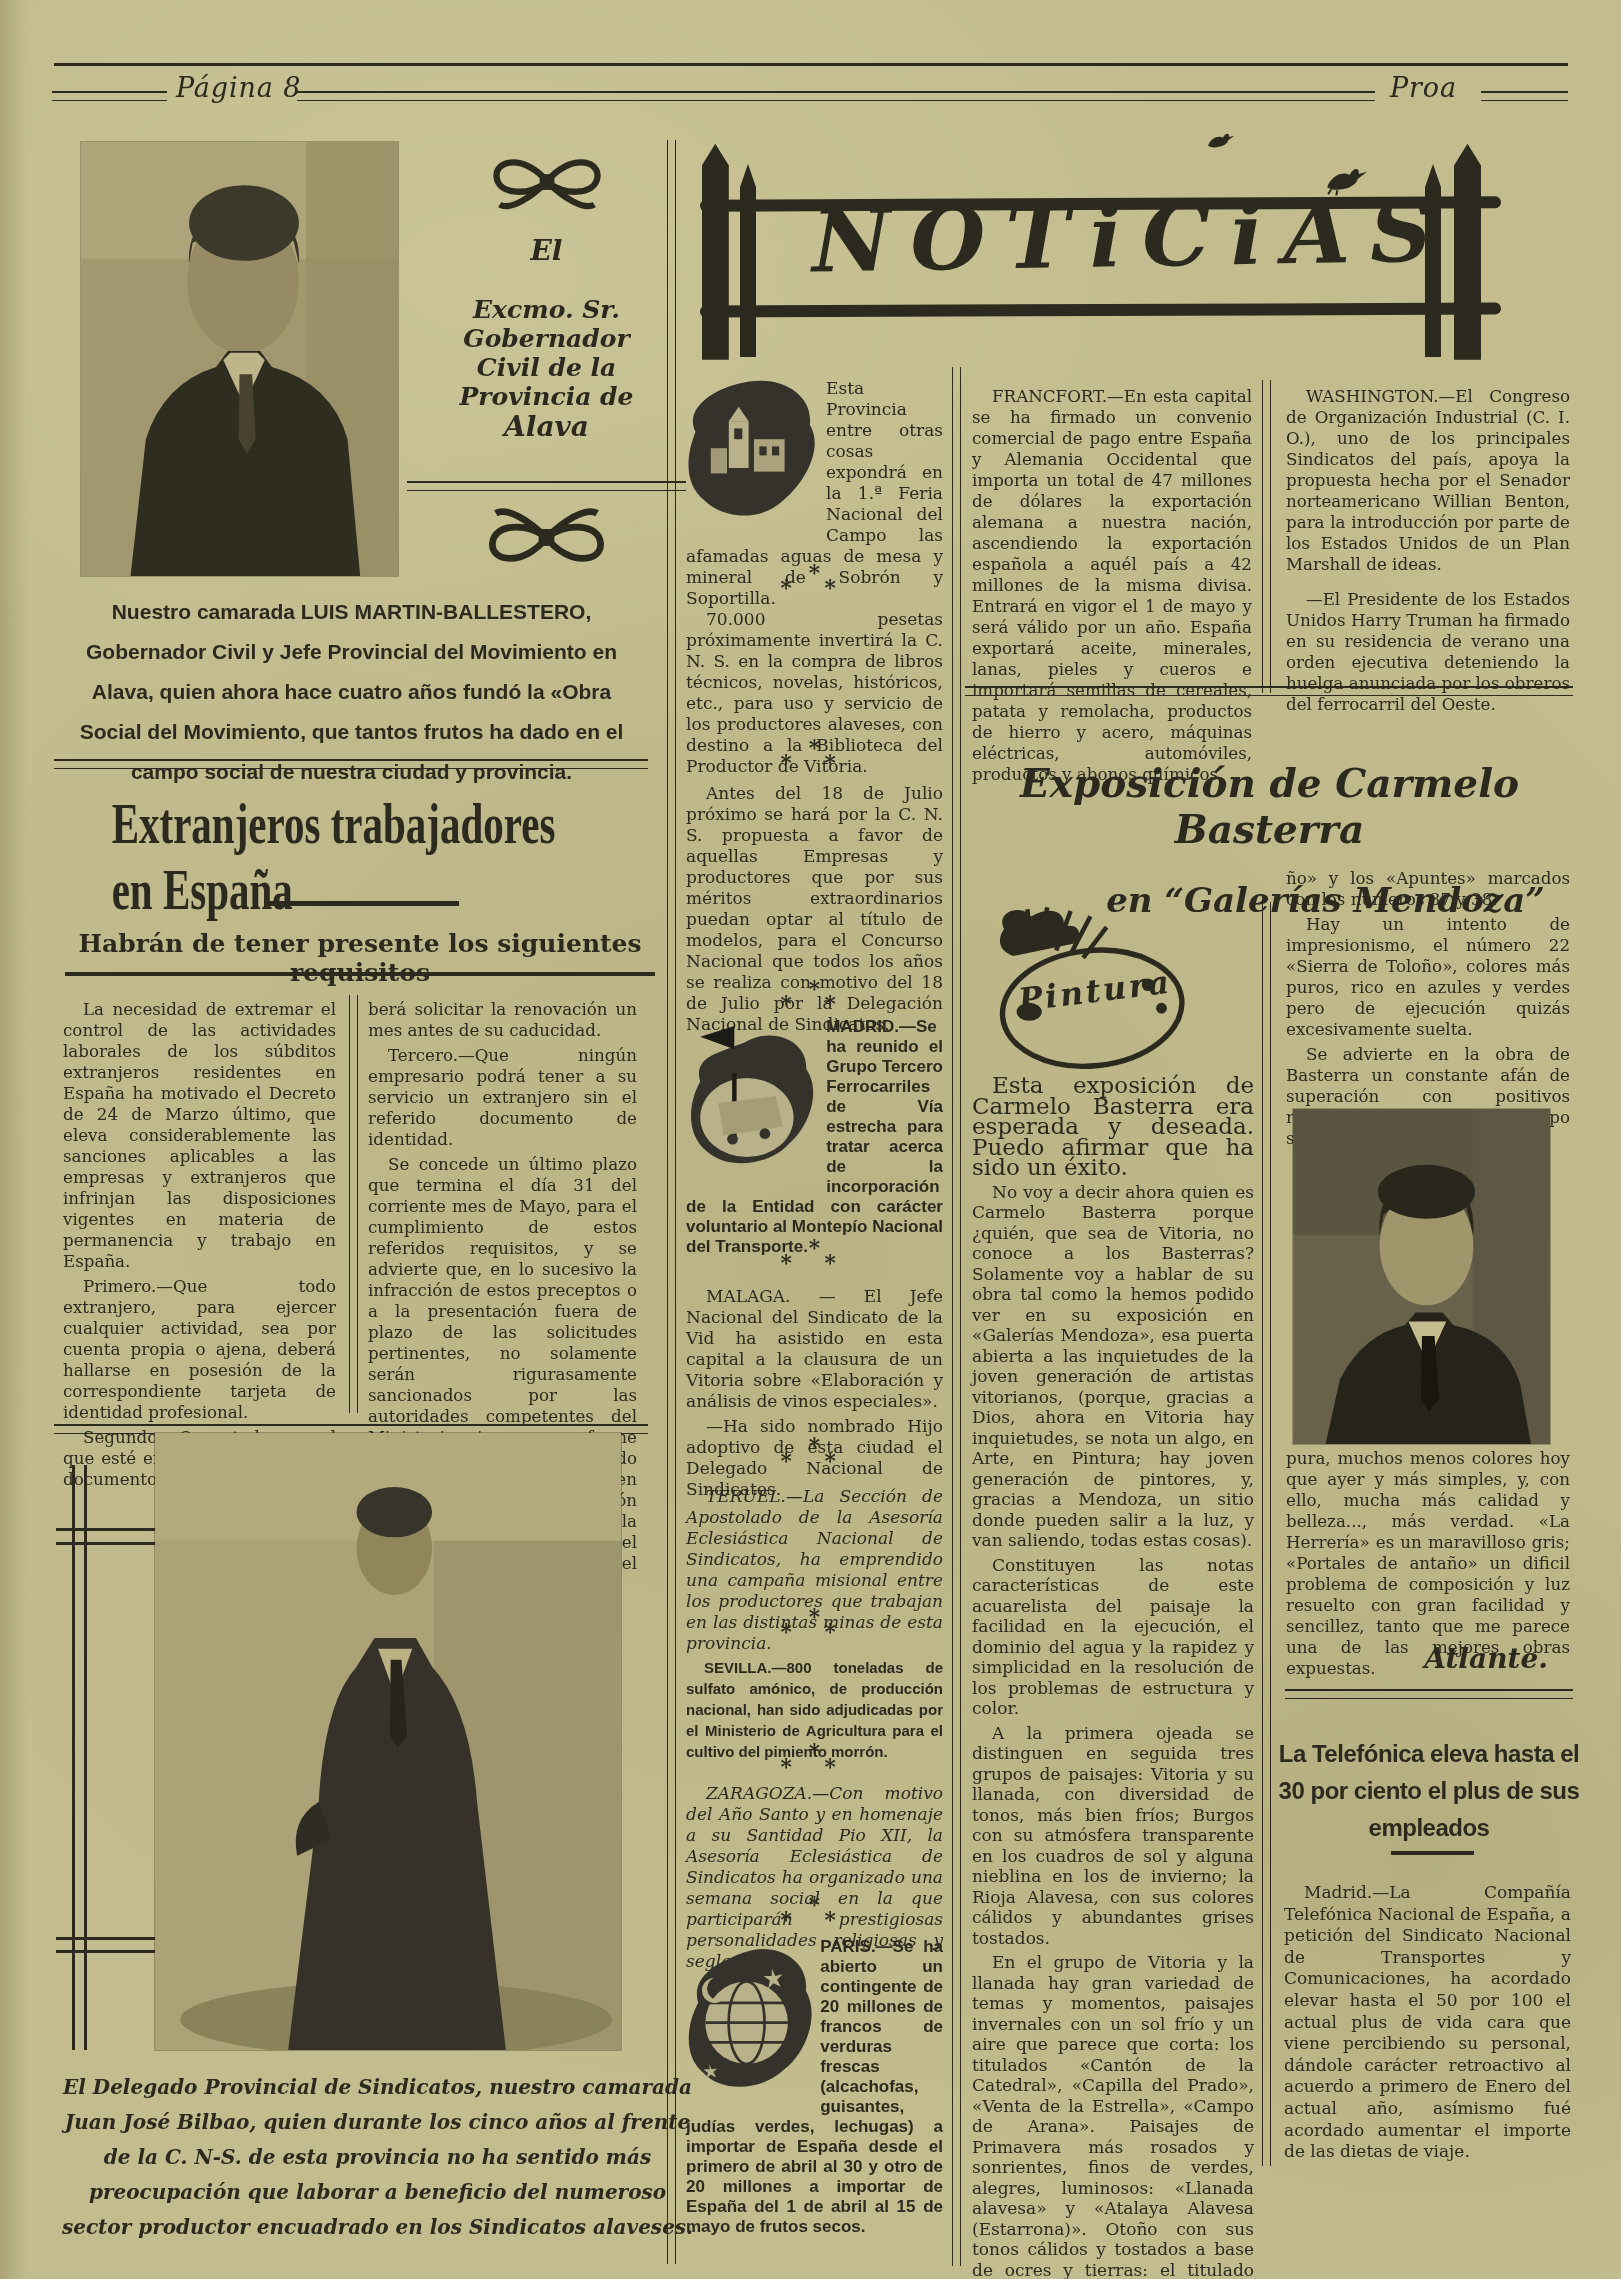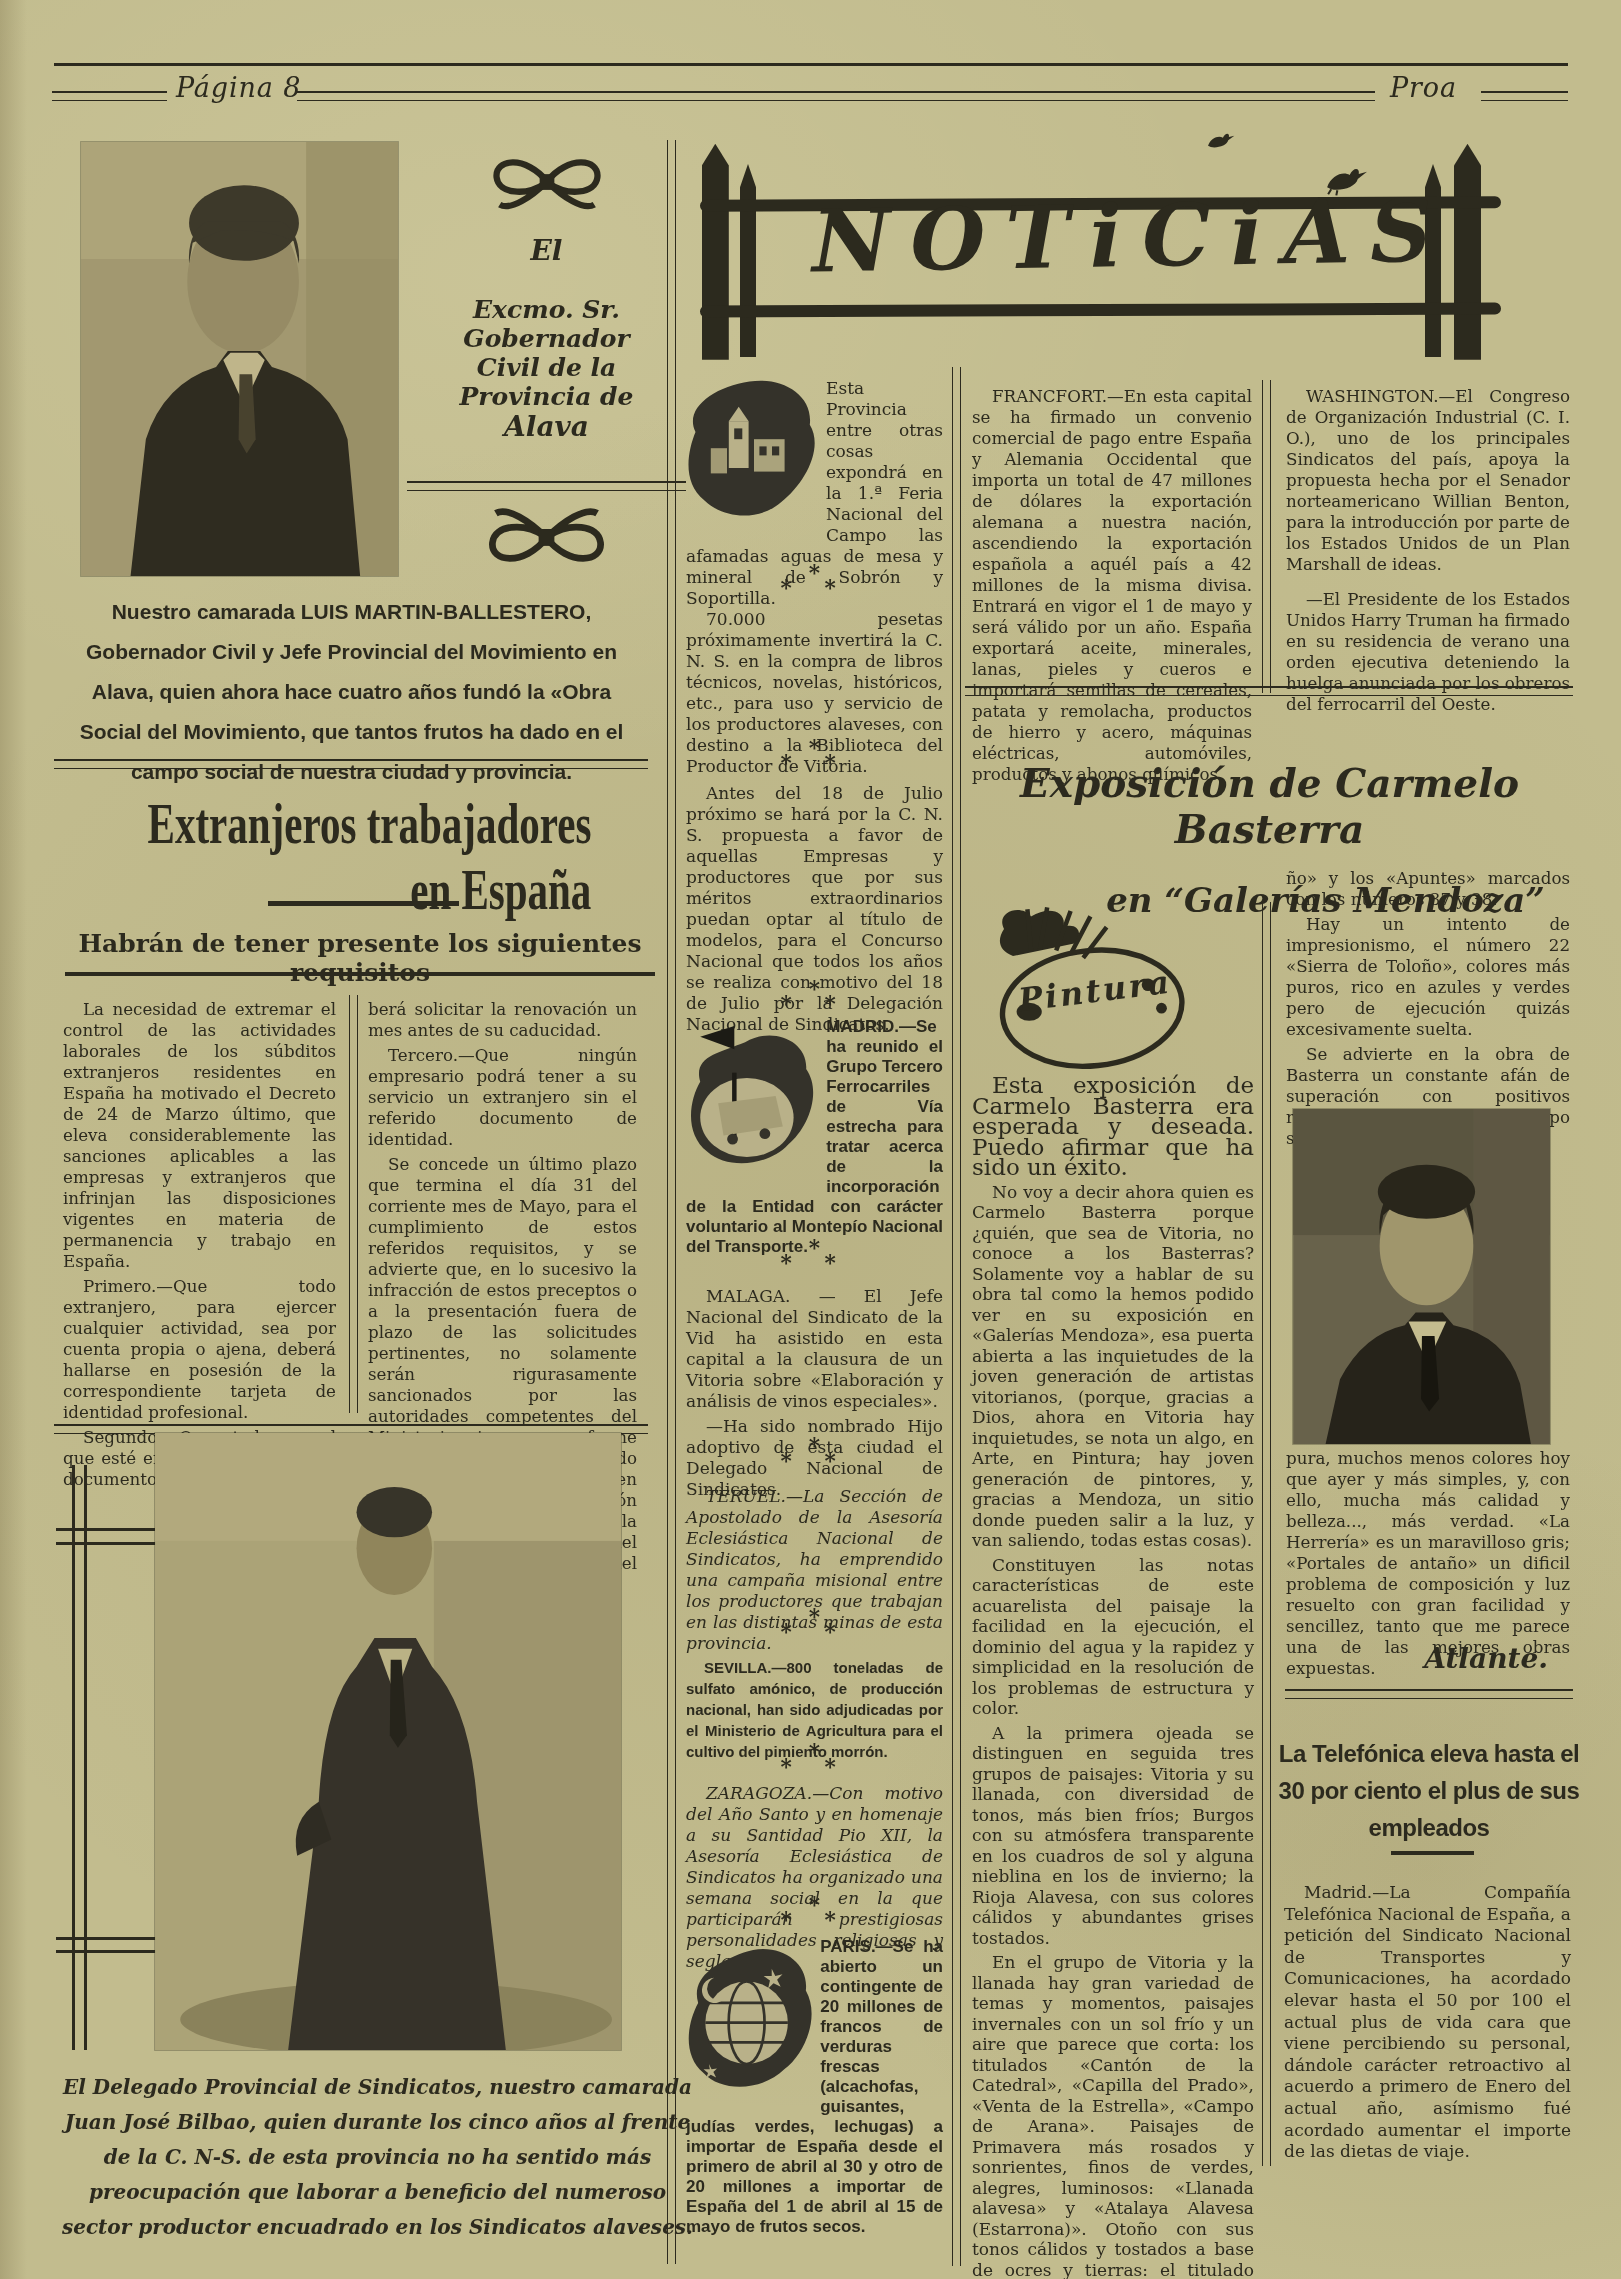--- a/index.html
+++ b/index.html
@@ -77,21 +77,21 @@
     <div class="drule" style="left:0;top:337px;width:100%;"></div>
     <svg class="abs" style="left:72px;top:358px;transform:scaleY(-1);" width="135" height="72" viewBox="0 0 120 60">
       <path d="M60 30 C40 5 10 8 12 26 C14 42 40 44 58 32 M60 30 C80 5 110 8 108 26 C106 42 80 44 62 32 M60 30 C45 45 25 58 15 52 M60 30 C75 45 95 58 105 52" stroke="#2c2a1e" fill="none" stroke-width="6"></path>
       <rect x="53" y="23" width="14" height="15" fill="#2c2a1e"></rect>
     </svg>
   </div>
 
   <div class="abs sans" style="left:59px;top:592px;width:585px;text-align:center;font-weight:bold;font-size:21px;line-height:40px;">Nuestro camarada LUIS MARTIN-BALLESTERO, Gobernador Civil y Jefe Provincial del Movimiento en Alava, quien ahora hace cuatro años fundó la «Obra Social del Movimiento, que tantos frutos ha dado en el campo social de nuestra ciudad y provincia.</div>
   <div class="drule" style="left:54px;top:759px;width:594px;"></div>
 
-  <div class="abs" style="left:59px;top:799px;width:585px;text-align:right;">
+  <div class="abs" style="left:59px;top:799px;width:585px;text-align:left;">
     <span style="display:inline-block;font-family:'Liberation Serif',serif;font-weight:bold;font-size:50px;letter-spacing:0px;transform:scale(0.82,1.14);transform-origin:center;">Extranjeros trabajadores en España</span>
   </div>
   <div class="rule" style="left:268px;top:901px;width:191px;height:4.5px;"></div>
   <div class="abs serif" style="left:63px;top:929px;width:594px;text-align:center;font-weight:bold;font-size:25px;">Habrán de tener presente los siguientes requisitos</div>
   <div class="rule" style="left:65px;top:972px;width:590px;height:3.6px;"></div>
 
   <div class="abs" style="left:59px;top:995px;width:281px;">
     <p class="bp ind">La necesidad de extremar el control de las actividades laborales de los súbditos extranjeros residentes en España ha motivado el Decreto de 24 de Marzo último, que eleva considerablemente las sanciones aplicables a las empresas y extranjeros que infrinjan las disposiciones vigentes en materia de permanencia y trabajo en España.</p>
     <p class="bp ind">Primero.—Que todo extranjero, para ejercer cualquier actividad, sea por cuenta propia o ajena, deberá hallarse en posesión de la correspondiente tarjeta de identidad profesional.</p>
     <p class="bp ind">Segundo.—Que todo aquel que esté en posesión del citado documento, de-</p>

